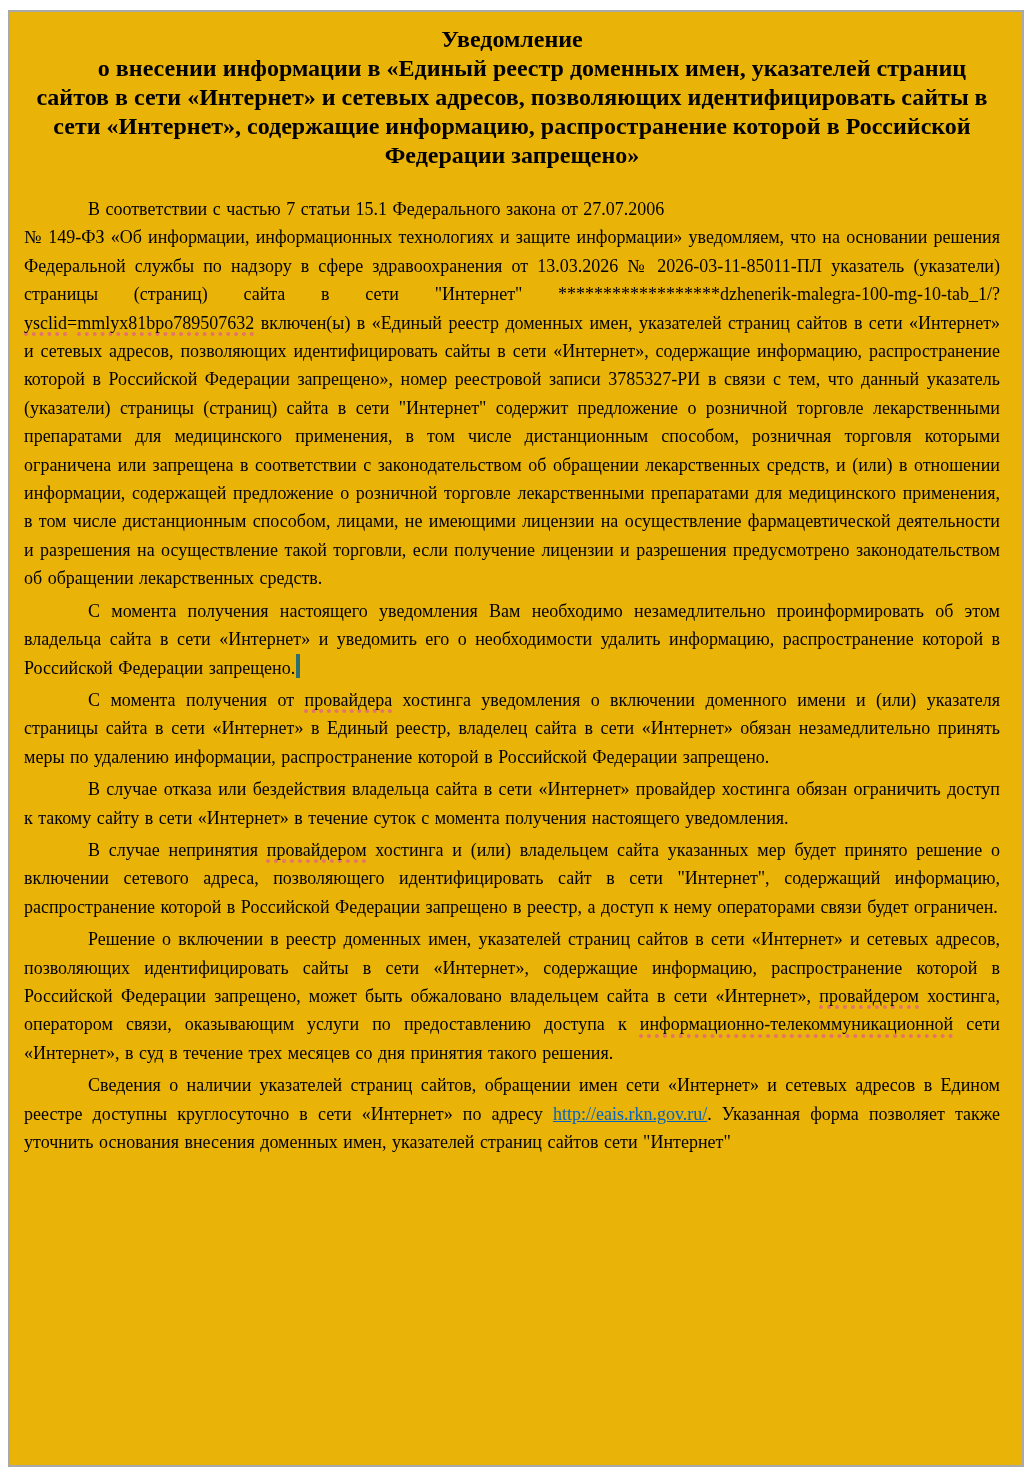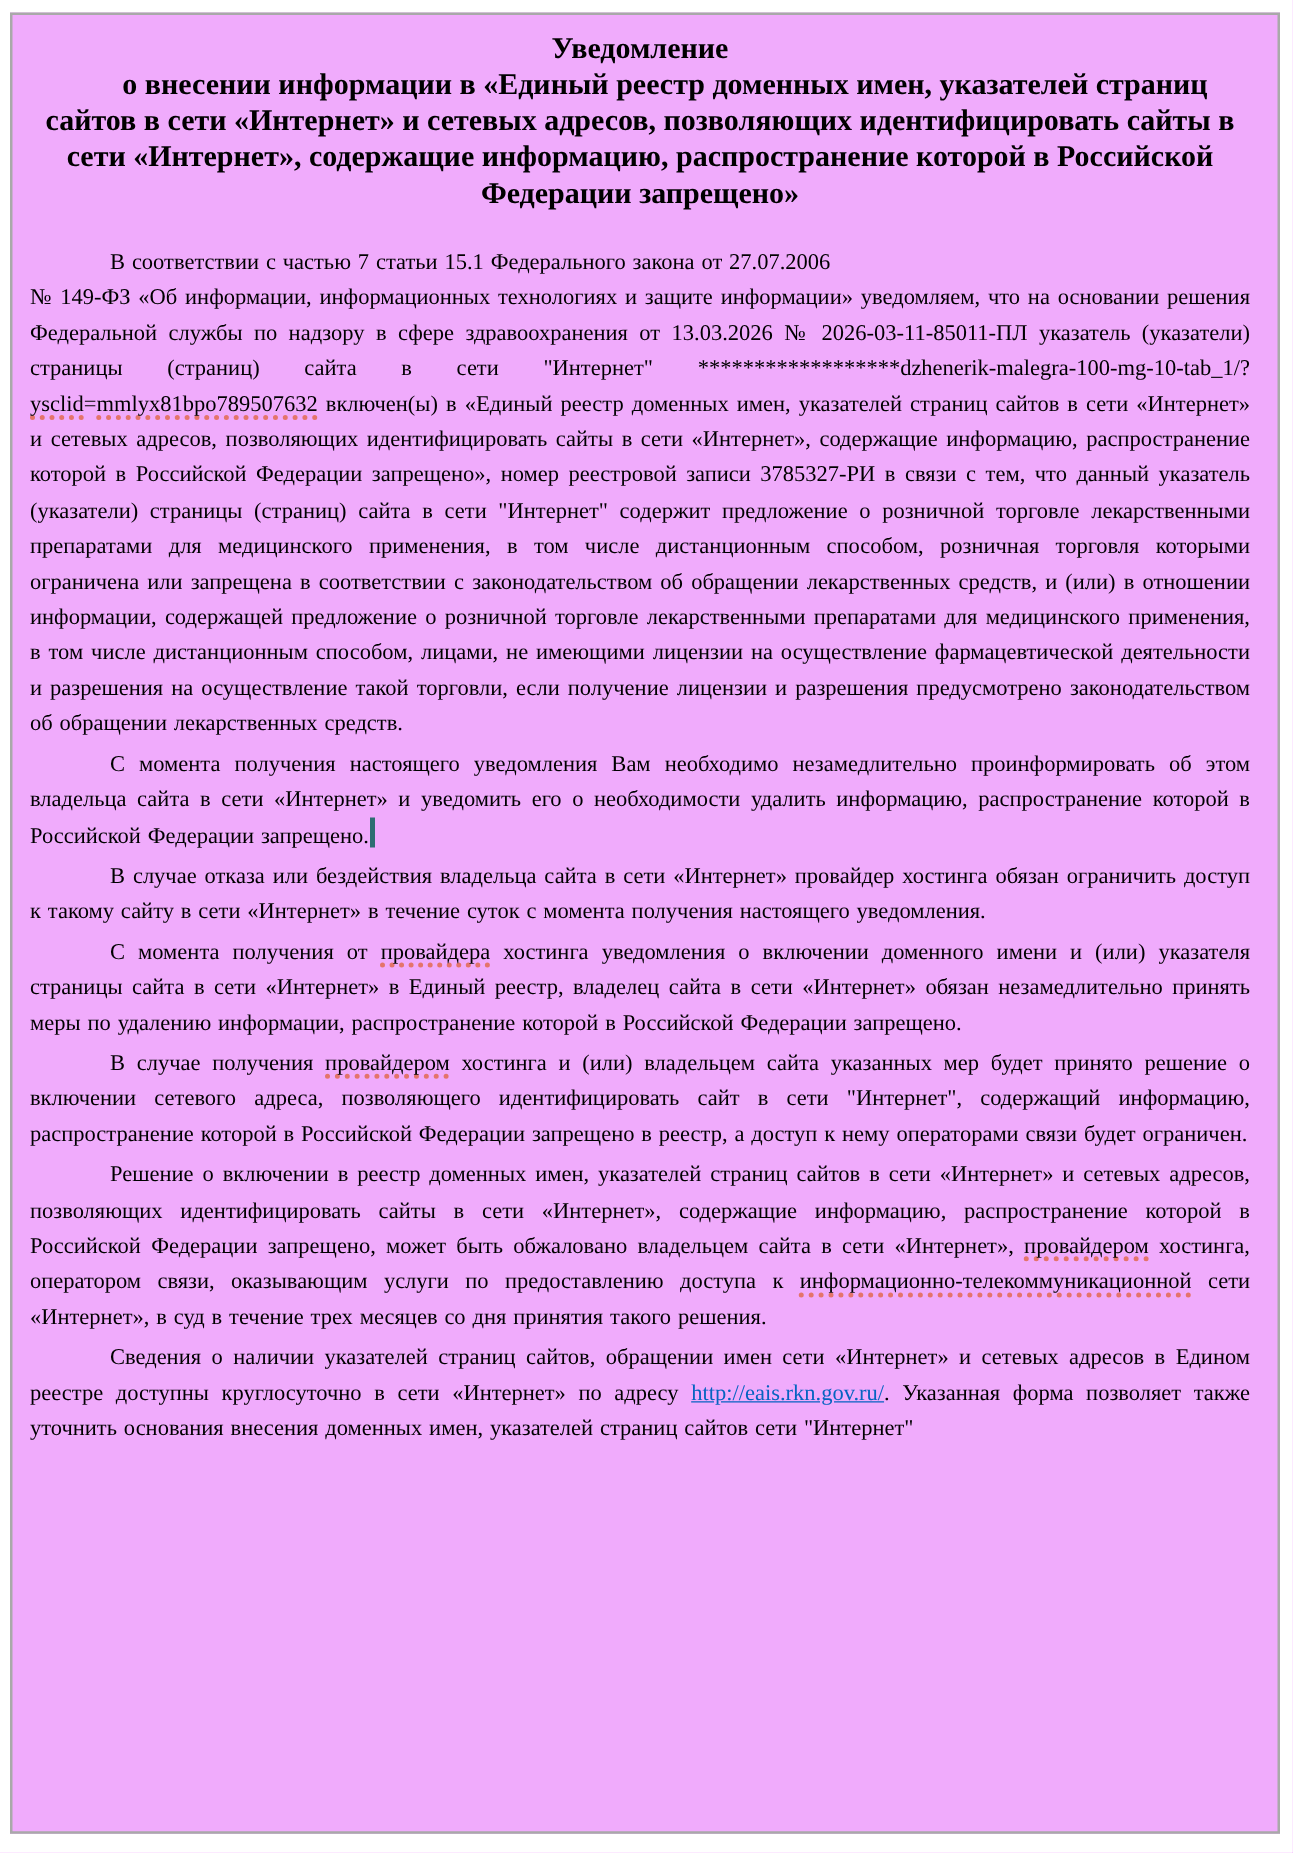--- a/index.html
+++ b/index.html
@@ -16,21 +16,21 @@
     color: #000;
   }
   .page {
     position: absolute;
     left: 8px;
     top: 10px;
     width: 1016px;
     height: 1457px;
     box-sizing: border-box;
     border: 2px solid #a9a9a9;
-    background: #f0abfc;
+    background: #eab308;
     padding: 13px 18px 0 10px;
   }
   .title-line1 {
     text-align: center;
     font-weight: bold;
     font-size: 24px;
     line-height: 29px;
   }
   .title-rest {
     text-align: center;
@@ -74,23 +74,23 @@
 
 <div class="page">
 
   <div class="title-line1">Уведомление</div>
   <div class="title-rest">о внесении информации в «Единый реестр доменных имен, указателей страниц сайтов в сети «Интернет» и сетевых адресов, позволяющих идентифицировать сайты в сети «Интернет», содержащие информацию, распространение которой в Российской Федерации запрещено»</div>
 
   <p class="para"><span>В соответствии с частью 7 статьи 15.1 Федерального закона от 27.07.2006</span><br><span>№ 149-ФЗ «Об информации, информационных технологиях и защите информации» уведомляем, что на основании решения Федеральной службы по надзору в сфере здравоохранения от 13.03.2026 № 2026-03-11-85011-ПЛ указатель (указатели) страницы (страниц) сайта в сети "Интернет" ******************dzhenerik-malegra-100-mg-10-tab_1/?</span><span class="spell">ysclid</span><span>=</span><span class="spell">mmlyx81bpo789507632</span><span> включен(ы) в «Единый реестр доменных имен, указателей страниц сайтов в сети «Интернет» и сетевых адресов, позволяющих идентифицировать сайты в сети «Интернет», содержащие информацию, распространение которой в Российской Федерации запрещено», номер реестровой записи 3785327-РИ в связи с тем, что данный указатель (указатели) страницы (страниц) сайта в сети "Интернет" содержит предложение о розничной торговле лекарственными препаратами для медицинского применения, в том числе дистанционным способом, розничная торговля которыми ограничена или запрещена в соответствии с законодательством об обращении лекарственных средств, и (или) в отношении информации, содержащей предложение о розничной торговле лекарственными препаратами для медицинского применения, в том числе дистанционным способом, лицами, не имеющими лицензии  на осуществление фармацевтической деятельности и разрешения на осуществление такой торговли, если получение лицензии и разрешения предусмотрено законодательством об обращении лекарственных средств.</span></p>
 
   <p class="para"><span>С момента получения настоящего уведомления Вам необходимо незамедлительно проинформировать об этом владельца сайта в сети «Интернет» и уведомить его о необходимости удалить информацию, распространение которой в Российской Федерации запрещено.</span><span class="caret"></span></p>
 
+  <p class="para"><span>С момента получения от </span><span class="spell">провайдера</span><span> хостинга уведомления о включении доменного имени и (или) указателя страницы сайта в сети «Интернет» в Единый реестр, владелец сайта в сети «Интернет» обязан незамедлительно принять меры по удалению информации, распространение которой в Российской Федерации запрещено.</span></p>
+
   <p class="para"><span>В случае отказа или бездействия владельца сайта в сети «Интернет» провайдер хостинга обязан ограничить доступ к такому сайту в сети «Интернет» в течение суток с момента получения настоящего уведомления.</span></p>
 
-  <p class="para"><span>С момента получения от </span><span class="spell">провайдера</span><span> хостинга уведомления о включении доменного имени и (или) указателя страницы сайта в сети «Интернет» в Единый реестр, владелец сайта в сети «Интернет» обязан незамедлительно принять меры по удалению информации, распространение которой в Российской Федерации запрещено.</span></p>
-
-  <p class="para"><span>В случае получения </span><span class="spell">провайдером</span><span> хостинга и (или) владельцем сайта указанных мер будет принято решение о включении сетевого адреса, позволяющего идентифицировать сайт в сети "Интернет", содержащий информацию, распространение которой в Российской Федерации запрещено в реестр, а доступ к нему операторами связи будет ограничен.</span></p>
+  <p class="para"><span>В случае непринятия </span><span class="spell">провайдером</span><span> хостинга и (или) владельцем сайта указанных мер будет принято решение о включении сетевого адреса, позволяющего идентифицировать сайт в сети "Интернет", содержащий информацию, распространение которой в Российской Федерации запрещено в реестр, а доступ к нему операторами связи будет ограничен.</span></p>
 
   <p class="para"><span>Решение о включении в реестр доменных имен, указателей страниц сайтов в сети «Интернет» и сетевых адресов, позволяющих идентифицировать сайты в сети «Интернет», содержащие информацию, распространение которой в Российской Федерации запрещено, может быть обжаловано владельцем сайта в сети «Интернет», </span><span class="spell">провайдером</span><span> хостинга, оператором связи, оказывающим услуги по предоставлению доступа к </span><span class="spell">информационно-телекоммуникационной</span><span> сети «Интернет», в суд в течение трех месяцев со дня принятия такого решения.</span></p>
 
   <p class="para"><span>Сведения о наличии указателей страниц сайтов, обращении имен сети «Интернет» и сетевых адресов в Едином реестре доступны круглосуточно в сети «Интернет» по адресу </span><a class="link" href="#">http://eais.rkn.gov.ru/</a><span>.  Указанная форма позволяет также уточнить основания внесения доменных имен, указателей страниц сайтов сети "Интернет"</span></p>
 
 </div>
 
 </body></html>

